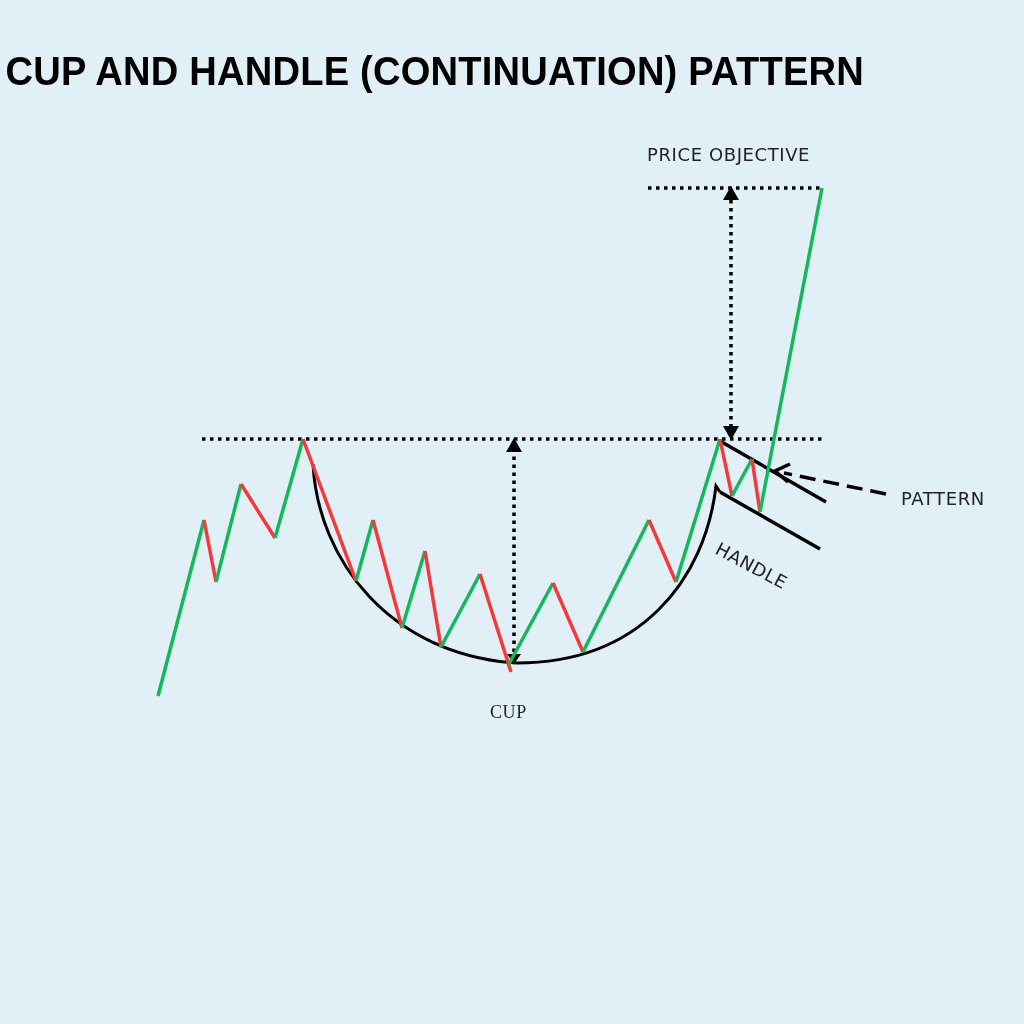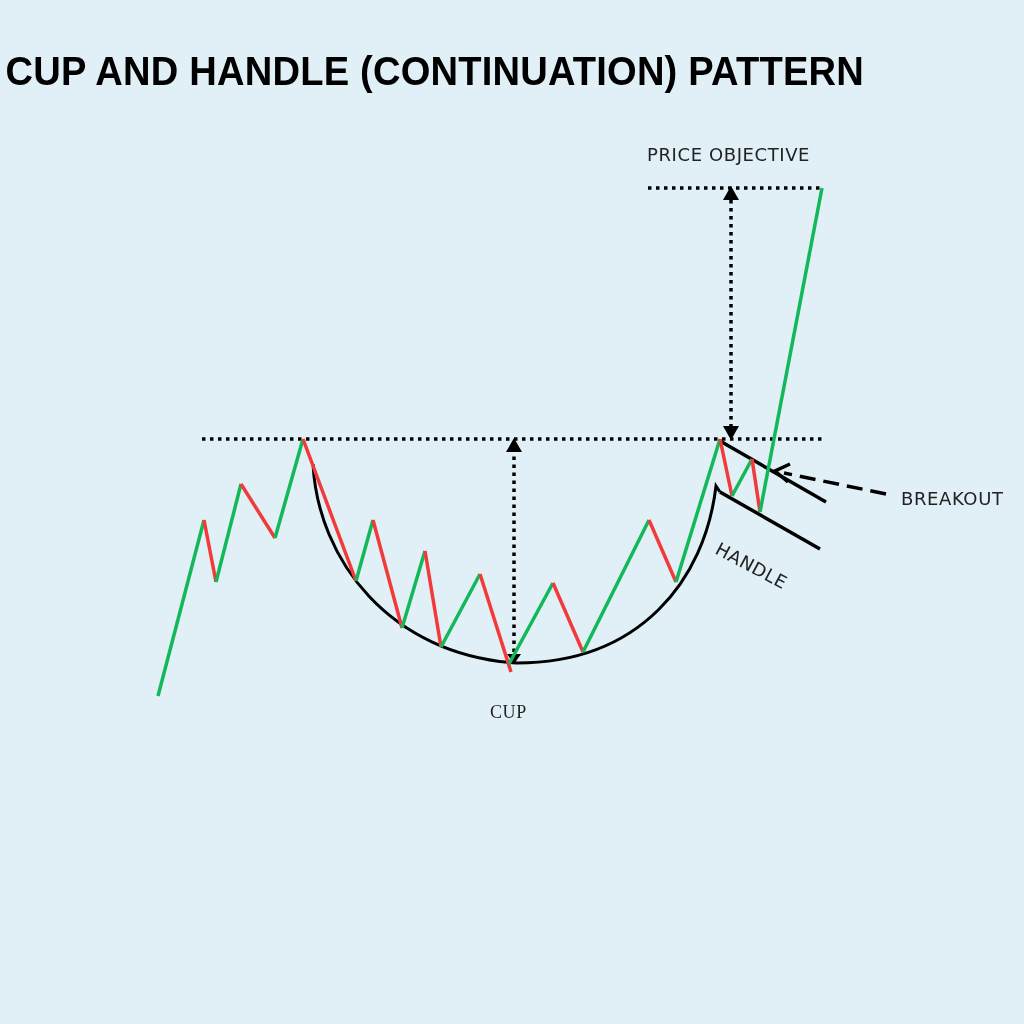--- a/index.html
+++ b/index.html
@@ -55,15 +55,15 @@
     <line x1="649" y1="520" x2="676" y2="582" stroke="#f23a3a"></line>
     <line x1="676" y1="582" x2="720" y2="439" stroke="#12b85a"></line>
     <line x1="720" y1="439" x2="732" y2="496" stroke="#f23a3a"></line>
     <line x1="732" y1="496" x2="752" y2="459" stroke="#12b85a"></line>
     <line x1="752" y1="459" x2="760" y2="512" stroke="#f23a3a"></line>
     <line x1="760" y1="512" x2="822" y2="188" stroke="#12b85a"></line>
   </g>
 </svg>
 
 <div class="lbl" style="left:631px; top:144px;margin-left:16px;">PRICE OBJECTIVE</div>
-<div class="lbl" style="left:901px; top:488px;">BREAKOUT</div>
+<div class="lbl" style="left:901px; top:488px;">PATTERN</div>
 <div class="lbl" style="left:722px; top:538px; transform:rotate(28deg); transform-origin:left top;">HANDLE</div>
 <div class="lbl" style="left:490px; top:702px;font-family:Liberation Serif, serif;">CUP</div>
 
 </body></html>

